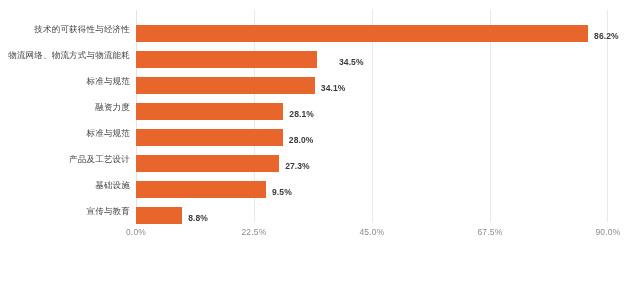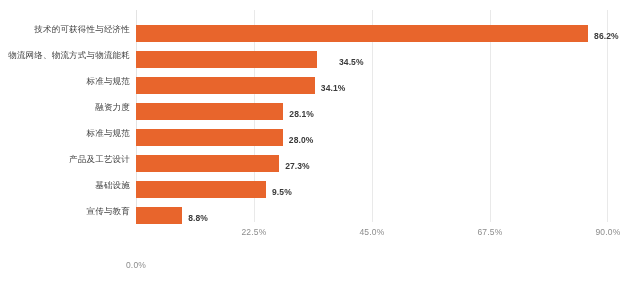--- a/index.html
+++ b/index.html
@@ -196,20 +196,20 @@
           <div class="bar-track">
             <div class="bar" style="width: 46.1511px; background: rgb(232, 101, 44);"></div>
             <div class="value-label" style="left: 52.1511px;">8.8%</div>
           </div>
         </div>
       </div>
 
   </div>
 
   <div class="xaxis" id="xaxis">
-      <div class="xtick" style="left: 0px; margin-top: 33px;">0.0%</div>
+      <div class="xtick" style="left: 0px;">0.0%</div>
       <div class="xtick" style="left: 118px;">22.5%</div>
       <div class="xtick" style="left: 236px;">45.0%</div>
       <div class="xtick" style="left: 354px;">67.5%</div>
       <div class="xtick" style="left: 472px;">90.0%</div>
     </div>
 
 </div>
 
 </body></html>

